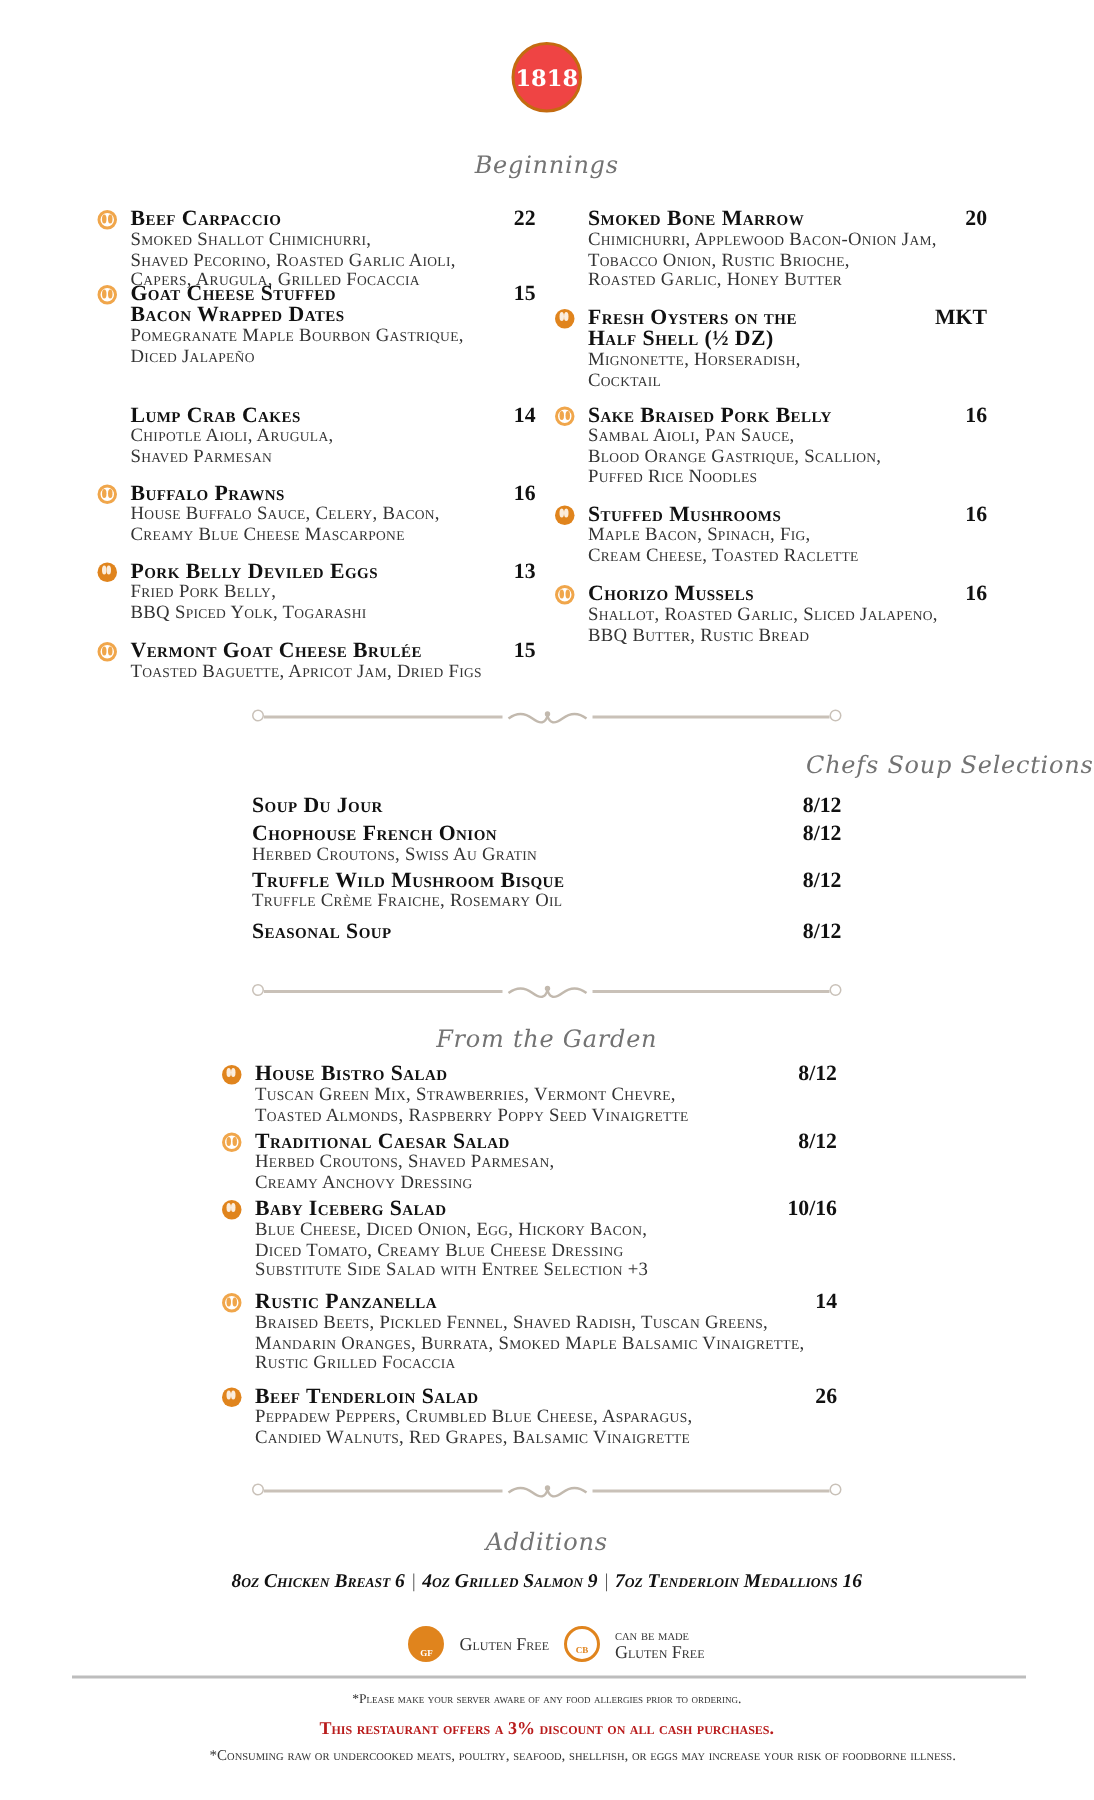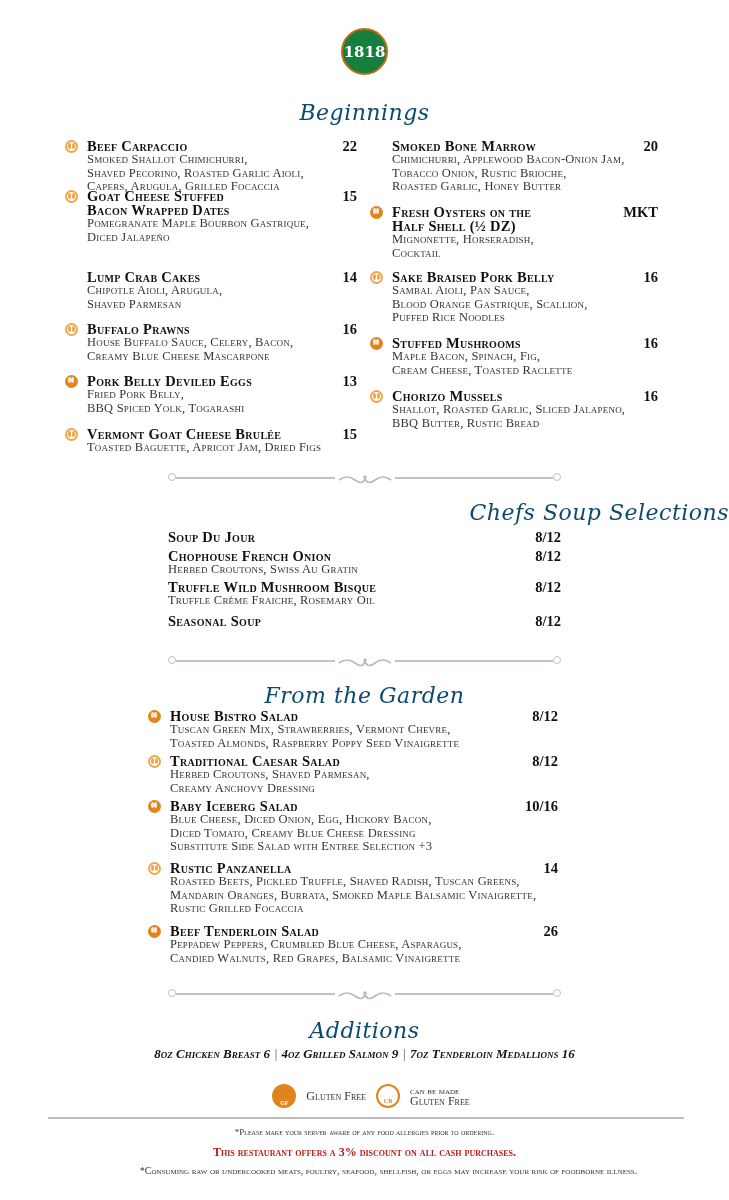--- a/index.html
+++ b/index.html
@@ -1,24 +1,24 @@
 <!DOCTYPE html>
 <html><head>
 <meta charset="utf-8">
 <style>
   * { box-sizing: border-box; margin: 0; padding: 0; }
   html, body { width: 729px; height: 1200px; background: #ffffff; overflow: hidden; }
   body { position: relative; font-family: "Liberation Serif", "DejaVu Serif", serif; color: #1a1a1a; }
 
   .logo { position: absolute; left: 341px; top: 28px; width: 47px; height: 47px; border-radius: 50%;
-          background: #15803d; border: 2px solid #c46b10; display: flex; align-items: center; justify-content: center; }
+          background: #ef4444; border: 2px solid #c46b10; display: flex; align-items: center; justify-content: center; }
   .logo span { color: #fff; font-weight: bold; font-size: 15px; font-family: "DejaVu Serif", serif; letter-spacing: 0; }
 
-  .script-title { position: absolute; font-family: "DejaVu Serif", serif; font-style: italic; color: #0c4a6e;
-                  font-size: 22px; text-align: center; letter-spacing: 0.5px; }
+  .script-title { position: absolute; font-family: "DejaVu Serif", serif; font-style: italic; color: #737373;
+                  font-size: 16px; text-align: center; letter-spacing: 0.5px; }
 
   .item { position: absolute; }
   .item .name { font-variant: small-caps; font-weight: bold; font-size: 14.5px; line-height: 14px; color: #111; letter-spacing: 0.3px; }
   .item .desc { font-variant: small-caps; font-size: 12.5px; line-height: 13.5px; color: #333; letter-spacing: 0.2px; }
   .item .price { position: absolute; top: 0; font-variant: small-caps; font-weight: bold; font-size: 14.5px; line-height: 14px; color: #111; text-align: right; }
   .item .gf { position: absolute; left: -22px; top: 1px; width: 13px; height: 13px; border-radius: 50%; }
   .gf.filled { background: #e0841d; }
   .gf.outline { background: #fff; border: 2px solid #f0a64b; }
   .gf::after { content: ""; position: absolute; left: 3px; top: 2px; width: 3px; height: 6px; border-radius: 50%; background: rgba(255,255,255,0.85); box-shadow: 3px 0 0 rgba(255,255,255,0.85); }
   .gf.outline::after { left: 1px; top: 1px; background: #f0a64b; box-shadow: 4px 0 0 #f0a64b; }
@@ -205,21 +205,21 @@
       <div class="name">Baby Iceberg Salad</div>
       <div class="price" style="right: 0px;">10/16</div>
       <div class="desc">Blue Cheese, Diced Onion, Egg, Hickory Bacon,</div>
       <div class="desc">Diced Tomato, Creamy Blue Cheese Dressing</div>
       <div class="desc">Substitute Side Salad with Entree Selection +3</div>
     </div>
     <div class="item" style="left: 170px; top: 861px; width: 388px;">
       <div class="gf outline"></div>
       <div class="name">Rustic Panzanella</div>
       <div class="price" style="right: 0px;">14</div>
-      <div class="desc">Roasted Beets, Pickled Truffle, Shaved Radish, Tuscan Greens,</div>
+      <div class="desc">Braised Beets, Pickled Fennel, Shaved Radish, Tuscan Greens,</div>
       <div class="desc">Mandarin Oranges, Burrata, Smoked Maple Balsamic Vinaigrette,</div>
       <div class="desc">Rustic Grilled Focaccia</div>
     </div>
     <div class="item" style="left: 170px; top: 924px; width: 388px;">
       <div class="gf filled"></div>
       <div class="name">Beef Tenderloin Salad</div>
       <div class="price" style="right: 0px;">26</div>
       <div class="desc">Peppadew Peppers, Crumbled Blue Cheese, Asparagus,</div>
       <div class="desc">Candied Walnuts, Red Grapes, Balsamic Vinaigrette</div>
     </div>

